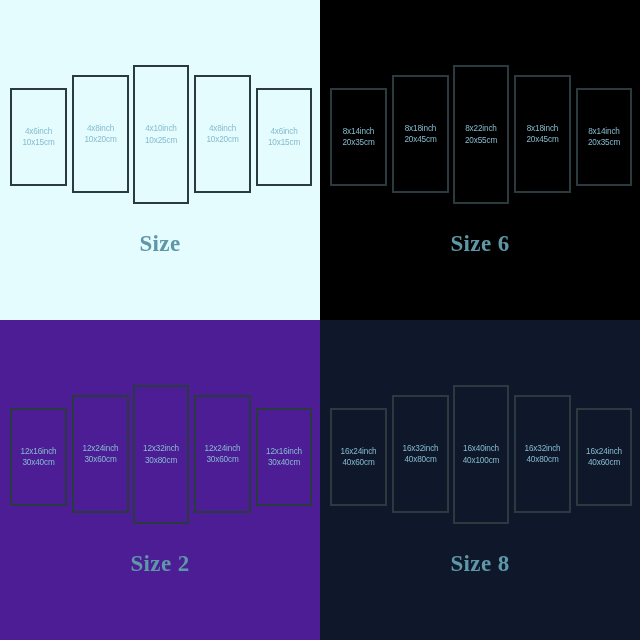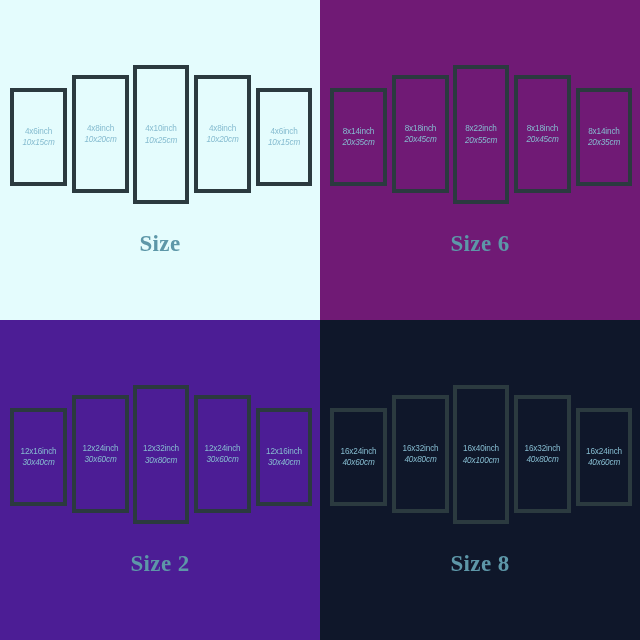--- a/index.html
+++ b/index.html
@@ -31,37 +31,37 @@
   .stage {
     position: absolute;
     left: 0;
     top: 0;
     width: 320px;
     height: 215px;
   }
   .panel {
     position: absolute;
     box-sizing: border-box;
-    border: 4px solid #be185d;
+    border: 2px solid #be185d;
     background: transparent;
     display: flex;
     align-items: center;
     justify-content: center;
   }
   .panel .plabel {
     font-family: "Liberation Sans", sans-serif;
     font-size: 8.2px;
     line-height: 11.5px;
     letter-spacing: -0.15px;
     text-align: center;
     white-space: nowrap;
     color: #86bcd0;
     user-select: none;
   }
-  .panel .plabel .l2 { display: block; font-style: italic; }
+  .panel .plabel .l2 { display: block; }
 
   .title {
     position: absolute;
     left: 0;
     top: 219px;
     width: 320px;
     text-align: center;
     font-family: "Liberation Serif", serif;
     font-weight: bold;
     font-size: 23px;
@@ -97,21 +97,21 @@
       <div class="panel p4" style="border-color: rgb(43, 58, 63);">
         <span class="plabel" style="color: rgb(134, 188, 208);"><span class="l1">4x8inch</span><span class="l2">10x20cm</span></span>
       </div>
       <div class="panel p5" style="border-color: rgb(43, 58, 63);">
         <span class="plabel" style="color: rgb(134, 188, 208);"><span class="l1">4x6inch</span><span class="l2">10x15cm</span></span>
       </div>
     </div>
     <div class="title" style="color: rgb(93, 151, 168);">Size</div>
   </div>
 
-  <div class="quadrant" style="background: #701a75;">
+  <div class="quadrant" style="background: #000000;">
     <div class="stage">
       <div class="panel p1" style="border-color: rgb(43, 58, 63);">
         <span class="plabel" style="color: rgb(134, 188, 208);"><span class="l1">8x14inch</span><span class="l2">20x35cm</span></span>
       </div>
       <div class="panel p2" style="border-color: rgb(43, 58, 63);">
         <span class="plabel" style="color: rgb(134, 188, 208);"><span class="l1">8x18inch</span><span class="l2">20x45cm</span></span>
       </div>
       <div class="panel p3" style="border-color: rgb(43, 58, 63);">
         <span class="plabel" style="color: rgb(134, 188, 208);"><span class="l1">8x22inch</span><span class="l2">20x55cm</span></span>
       </div>

